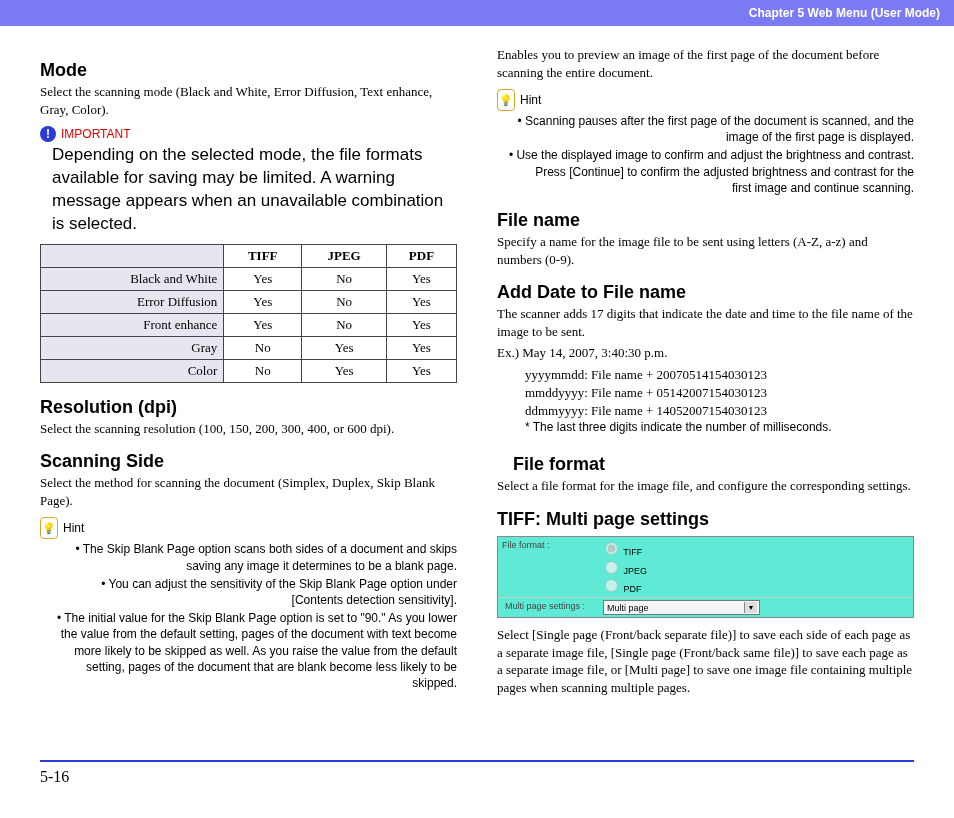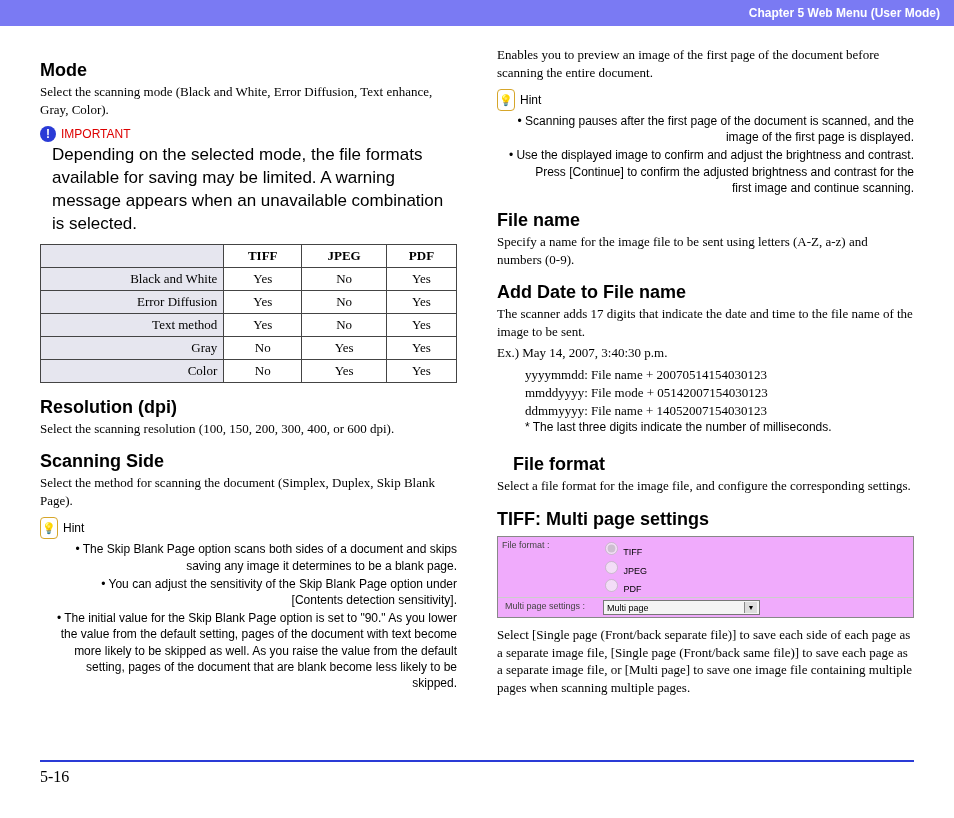--- a/index.html
+++ b/index.html
@@ -129,21 +129,21 @@
     margin-left: 28px;
     line-height: 1.4;
   }
   .indent2 {
     margin-left: 28px;
     font-family: Arial, Helvetica, sans-serif;
     font-size: 12px;
   }
   .form-shot {
     border: 1px solid #888;
-    background: #f0abfc;
+    background: #5eead4;
     font-family: Arial, sans-serif;
     font-size: 9px;
     margin: 6px 0 8px 0;
   }
   .form-row {
     display: flex;
     align-items: flex-start;
     border-bottom: 1px solid #ccc;
     padding: 2px 4px;
     gap: 8px;
@@ -218,21 +218,21 @@
           <td>No</td>
           <td>Yes</td>
         </tr>
         <tr>
           <td class="rowhead">Error Diffusion</td>
           <td>Yes</td>
           <td>No</td>
           <td>Yes</td>
         </tr>
         <tr>
-          <td class="rowhead">Text method</td>
+          <td class="rowhead">Front enhance</td>
           <td>Yes</td>
           <td>No</td>
           <td>Yes</td>
         </tr>
         <tr>
           <td class="rowhead">Gray</td>
           <td>No</td>
           <td>Yes</td>
           <td>Yes</td>
         </tr>
@@ -274,21 +274,21 @@
         <li>Use the displayed image to confirm and adjust the brightness and contrast. Press [Continue] to confirm the adjusted brightness and contrast for the first image and continue scanning.</li>
       </ul>
 
       <h4 class="section">File name</h4>
       <p class="body">Specify a name for the image file to be sent using letters (A-Z, a-z) and numbers (0-9).</p>
 
       <h4 class="section">Add Date to File name</h4>
       <p class="body">The scanner adds 17 digits that indicate the date and time to the file name of the image to be sent.</p>
       <p class="body">Ex.) May 14, 2007, 3:40:30 p.m.</p>
       <div class="indent">yyyymmdd: File name + 20070514154030123</div>
-      <div class="indent">mmddyyyy: File mode + 05142007154030123</div>
+      <div class="indent">mmddyyyy: File name + 05142007154030123</div>
       <div class="indent">ddmmyyyy: File name + 14052007154030123</div>
       <div class="indent2">* The last three digits indicate the number of milliseconds.</div>
 
       <h4 class="section underlined">File format</h4>
       <p class="body">Select a file format for the image file, and configure the corresponding settings.</p>
 
       <h4 class="section">TIFF: Multi page settings</h4>
 
       <div class="form-shot">
         <div class="form-row">

